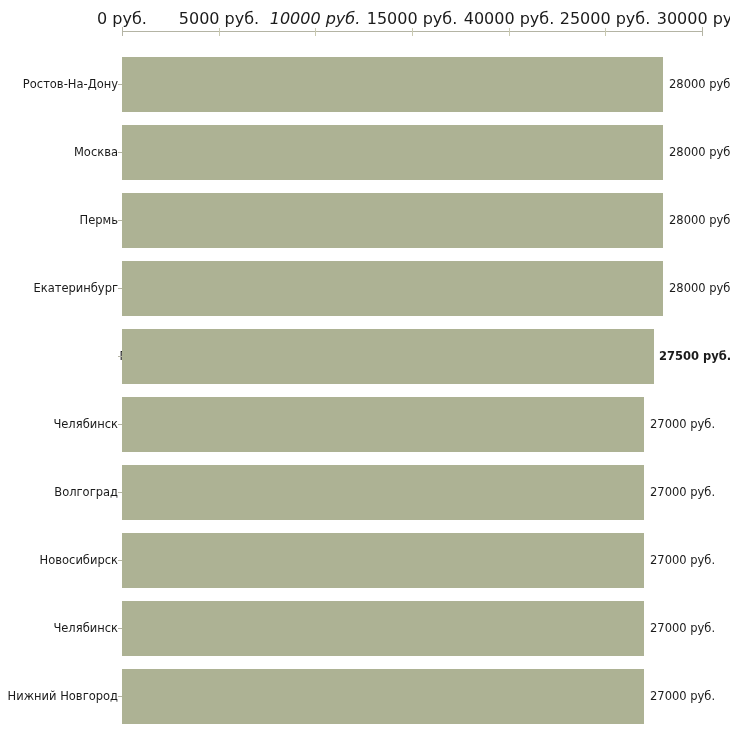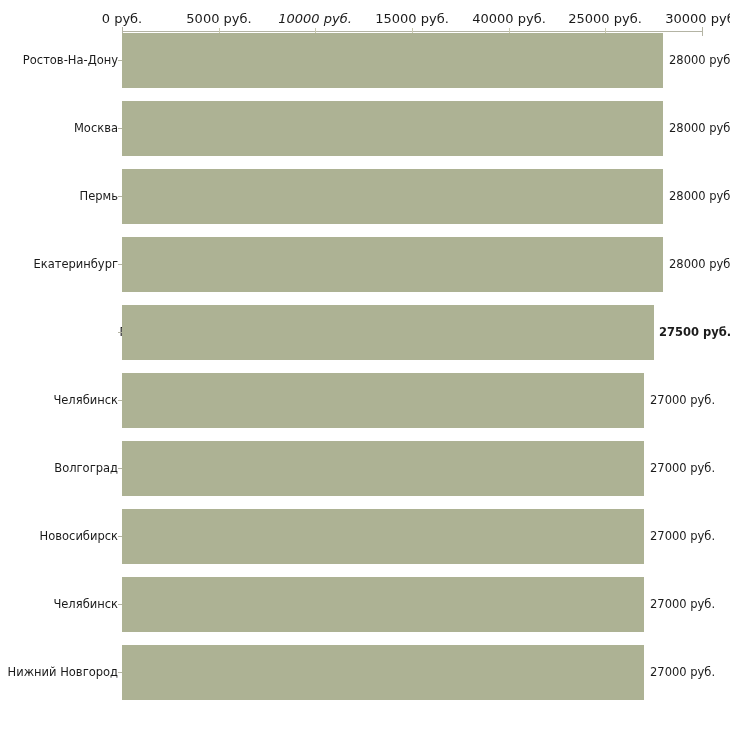--- a/index.html
+++ b/index.html
@@ -40,33 +40,34 @@
   .axis-tick {
     position: absolute;
     top: 28px;
     width: 1px;
     height: 8px;
     background: #c9c9b0;
   }
   .axis-label {
     position: absolute;
     top: 12px;
-    font-size: 13px;
+    font-size: 16px;
     line-height: 13px;
     color: #1b1b1b;
     white-space: nowrap;
     transform: translateX(-50%);
   }
 
   
   .row {
     position: absolute;
     left: 0;
     width: 730px;
     height: 68px;
+    margin-top: 24px;
   }
   .bar {
     position: absolute;
     left: 122px;
     top: 0;
     height: 55px;
     background: #adb294;
   }
   .cat-label {
     position: absolute;

